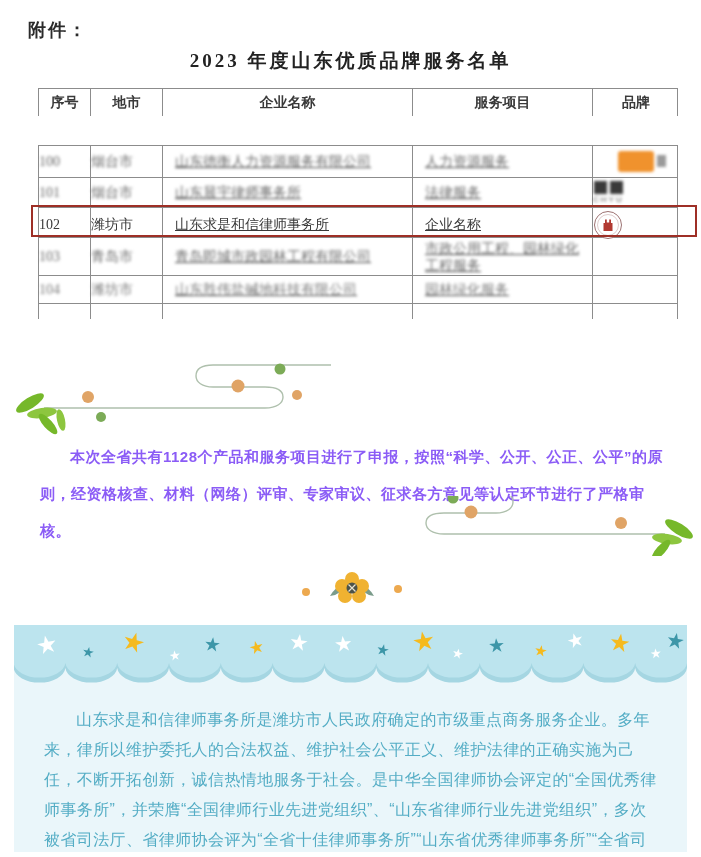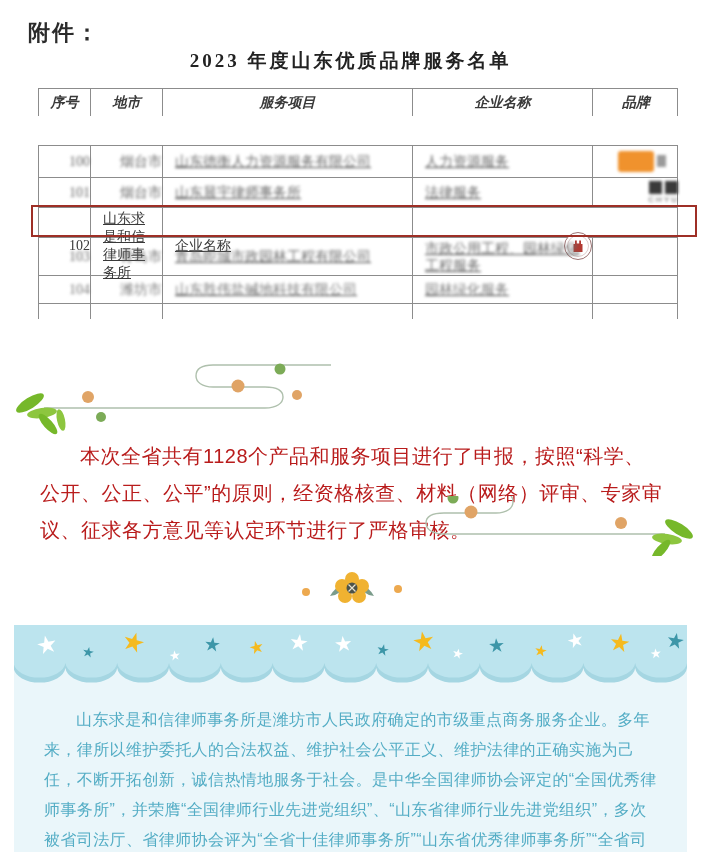--- a/index.html
+++ b/index.html
@@ -1,38 +1,38 @@
 <!DOCTYPE html>
 <html><head>
 <meta charset="utf-8">
 <style>
   html,body{margin:0;padding:0;background:#fff;}
   body{width:701px;height:857px;position:relative;overflow:hidden;
        font-family:"Liberation Sans","DejaVu Sans",sans-serif;}
 
   
   .attach{position:absolute;left:28px;top:18px;font-family:Liberation Serif, serif;
-          font-size:22px;font-weight:bold;color:#2b2b2b;letter-spacing:2px;}
+          font-size:18px;font-weight:bold;color:#2b2b2b;letter-spacing:2px;}
   .doc-title{position:absolute;left:0;top:48px;width:701px;text-align:center;
           font-family:"Liberation Serif","DejaVu Serif",serif;font-size:19px;font-weight:600;
           color:#222;letter-spacing:3px;}
 
   
   .tbl-header,.tbl-body{position:absolute;left:38px;width:640px;border:1px solid #8c8c8c;box-sizing:border-box;}
   .tbl-header{top:88px;height:28px;}
   .tbl-body{top:145px;border-bottom:none;}
   .trow{display:grid;grid-template-columns:52px 72px 250px 180px 86px;box-sizing:border-box;}
   .trow > div{border-right:1px solid #8c8c8c;box-sizing:border-box;display:flex;align-items:center;
               font-family:"Liberation Serif","DejaVu Serif",serif;font-size:14px;color:#3a3a3a;
               padding:2px 0;}
   .trow > div:last-child{border-right:none;}
   .trow{border-bottom:1px solid #8c8c8c;}
-  .trow.noline{border-bottom:none;font-style:italic;}
+  .trow.noline{border-bottom:none;}
   .hcell{justify-content:center;font-weight:bold;color:#2e2e2e;font-size:14px;}
-  .c-center{justify-content:flex-end;}
+  .c-center{justify-content:flex-start;}
   .c-left{justify-content:flex-start;padding-left:12px !important;padding-right:8px !important;text-decoration:underline;}
   .blur-t{filter:blur(1.6px);color:#6a6a6a;}
   .blur-t2{filter:blur(1.8px);color:#7b7b7b;}
   .service-wrap{line-height:17px;}
   .partial-row{height:15px;}
 
   .hl-box{position:absolute;left:31px;top:205px;width:666px;height:32px;
           border:2px solid #9e2f26;box-sizing:border-box;pointer-events:none;}
 
   
@@ -46,22 +46,22 @@
   .logo-faint{width:26px;height:30px;filter:blur(2.2px);opacity:.55;}
   .logo-faint .smudge1{width:20px;height:14px;background:#b9c4bb;margin:0 auto;}
   .logo-faint .smudge2{width:12px;height:12px;background:#cfd8cc;margin:0 auto;}
   .logo-tree{filter:blur(1.6px);text-align:center;}
   .logo-tree .top{width:10px;height:10px;background:#b9bdb4;margin:0 auto;}
   .logo-tree .body{width:30px;height:14px;background:#4c8a2f;margin:0 auto;
                    clip-path:polygon(15% 100%,0 20%,50% 0,100% 20%,85% 100%);}
   .seal{filter:blur(0.35px);}
 
   
-  .para1{position:absolute;left:40px;top:438px;width:624px;font-size:20px;color:#b91c1c;
-         line-height:37px;text-indent:2em;letter-spacing:0.5px;}
+  .para1{position:absolute;left:40px;top:438px;width:624px;font-size:15px;color:#8b5cf6;
+         line-height:37px;text-indent:2em;letter-spacing:0.5px;font-weight:bold;}
   .deco{position:absolute;}
   .deco-right{transform:scaleX(-1);}
 
   
   .flower-divider{position:absolute;left:282px;top:568px;width:140px;height:44px;}
 
   
   .blue-sec{position:absolute;left:14px;top:625px;width:673px;height:227px;
             background:#eaf6fa;border-radius:6px 6px 0 0;}
   .band-svg{position:absolute;left:0;top:0;}
@@ -73,22 +73,22 @@
 </style>
 </head>
 <body>
 
 <div class="attach">附件：</div>
 <div class="doc-title">2023 年度山东优质品牌服务名单</div>
 
 <div class="tbl-header trow noline">
   <div class="hcell">序号</div>
   <div class="hcell">地市</div>
+  <div class="hcell">企业名称</div>
   <div class="hcell">服务项目</div>
-  <div class="hcell">企业名称</div>
   <div class="hcell">品牌</div>
 </div>
 
 <div class="tbl-body">
 
   <div class="trow" style="height:32px;">
     <div class="c-center">
         <span class="blur-t">100</span>
       </div>
     <div class="c-center">
@@ -129,20 +129,23 @@
             <span class="blk"></span>
           </span>
         <div class="latin">CHYU</div>
       </span>
     </div>
   </div>
 
   <div class="trow" style="height:30px;">
     <div class="c-center">
         <span>102</span>
+      </div>
+    <div class="c-center">
+        <span>潍坊市</span>
       </div>
     <div class="c-left">
         <span>山东求是和信律师事务所</span>
       </div>
     <div class="c-left">
         <span>企业名称</span>
       </div>
     <div class="c-center">
       <svg class="seal" width="30" height="30" viewBox="-15 -15 30 30">
         <circle cx="0" cy="0" r="13.5" fill="#ffffff" stroke="#9c7272" stroke-width="1"></circle>

